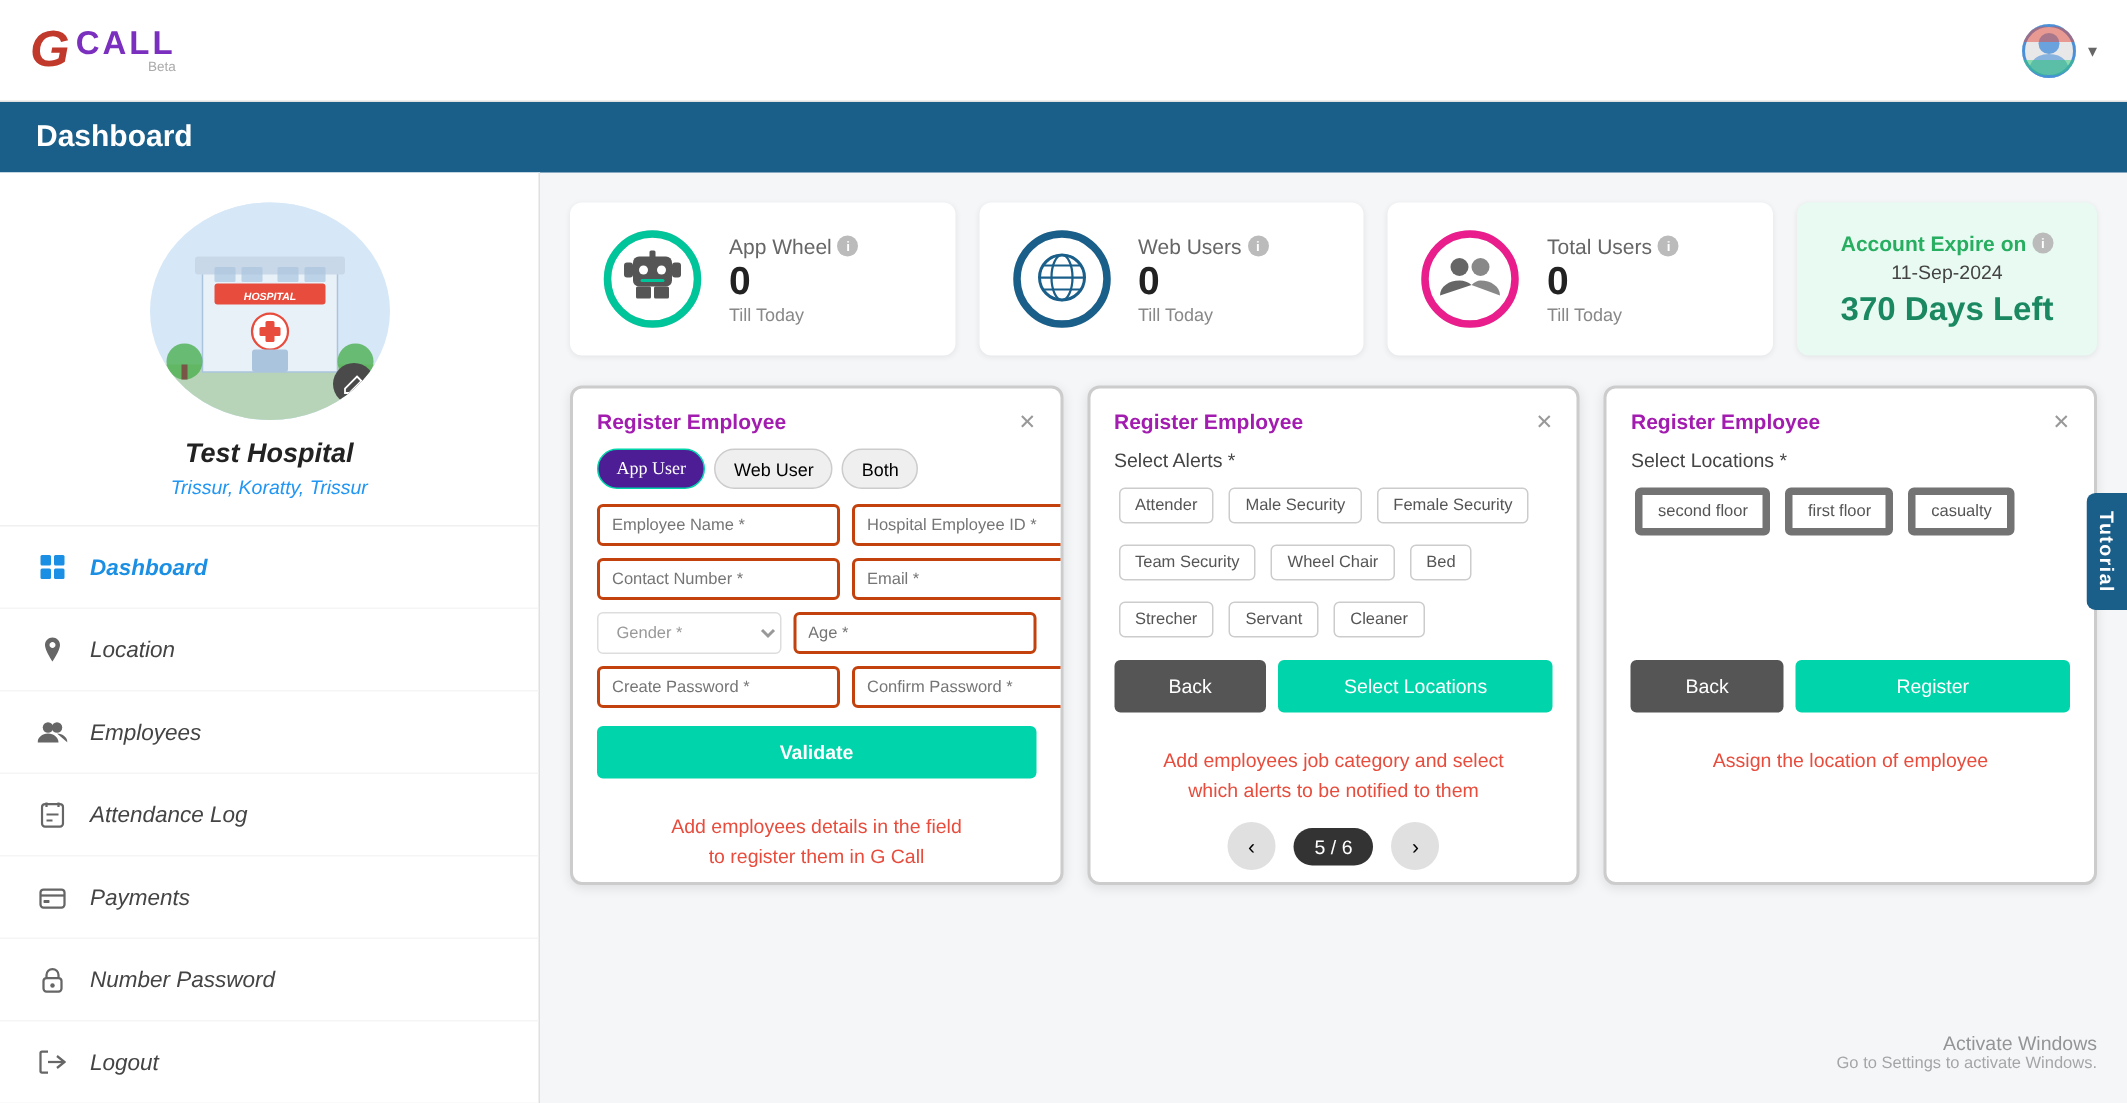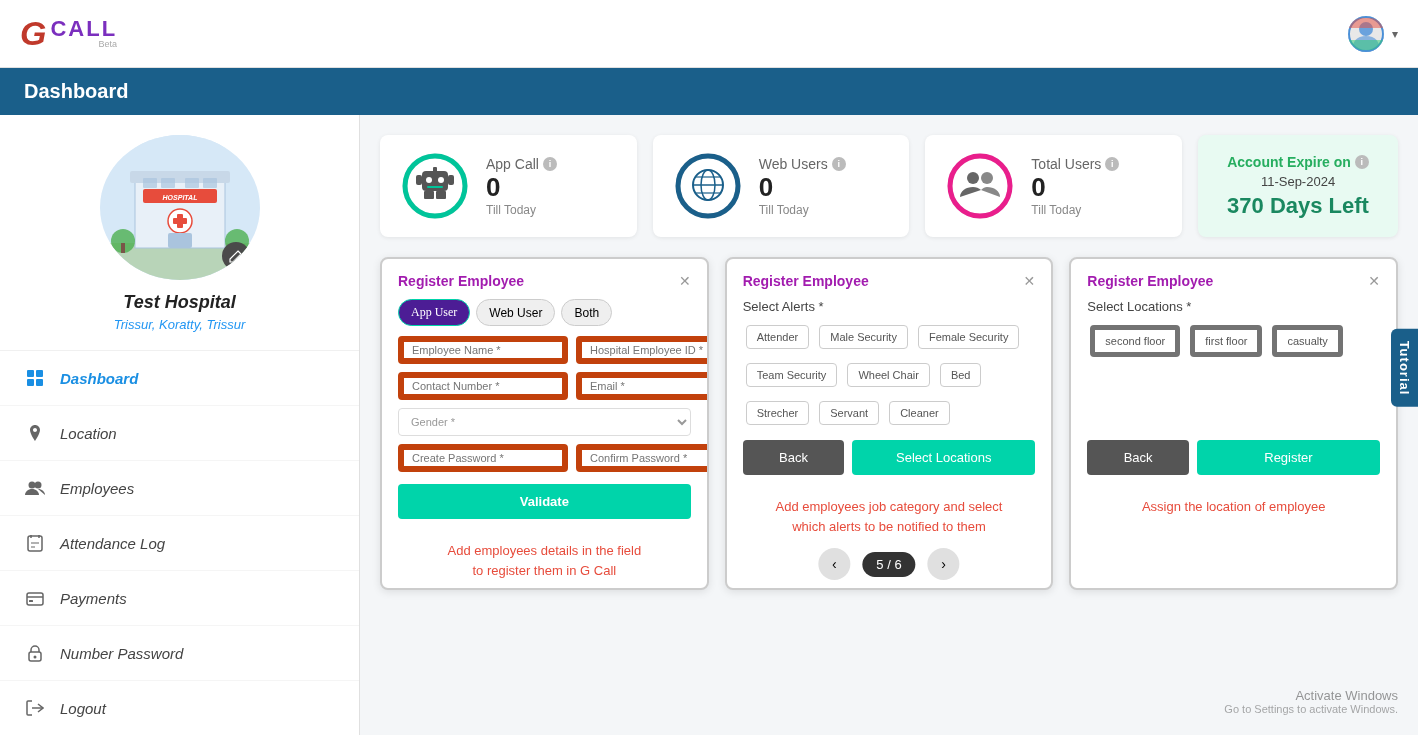--- a/index.html
+++ b/index.html
@@ -252,21 +252,21 @@
       border-color: #00d4aa;
       font-family: Liberation Serif, serif;
     }
     .form-row {
       display: flex;
       gap: 8px;
       margin-bottom: 8px;
     }
     .form-input {
       flex: 1;
-      border: 6px solid #c2410c;
+      border: 2px solid #c2410c;
       border-radius: 4px;
       padding: 6px 8px;
       font-size: 11px;
       color: #999;
       height: 28px;
     }
     .form-select {
       flex: 1;
       border: 1px solid #ddd;
       border-radius: 4px;
@@ -599,21 +599,21 @@
             <rect x="27" y="35" width="16" height="2" rx="1" fill="#00c49a"></rect>
             <rect x="33" y="16" width="4" height="5" fill="#555" rx="1"></rect>
             <rect x="16" y="24" width="6" height="10" rx="2" fill="#555"></rect>
             <rect x="48" y="24" width="6" height="10" rx="2" fill="#555"></rect>
             <rect x="24" y="40" width="10" height="8" rx="1" fill="#555"></rect>
             <rect x="36" y="40" width="10" height="8" rx="1" fill="#555"></rect>
           </svg>
         </div>
         <div class="stat-info">
           <div class="stat-label">
-            <span>App Call</span>
+            <span>App Wheel</span>
             <span class="info-icon">i</span>
           </div>
           <div class="stat-value">0</div>
           <div class="stat-sub">Till Today</div>
         </div>
       </div>
 
       <div class="stat-card">
         <div class="stat-circle">
           <svg width="70" height="70" viewBox="0 0 70 70">
@@ -688,20 +688,21 @@
             <div class="form-row">
               <input class="form-input" placeholder="Contact Number *" style="">
               <input class="form-input" placeholder="Email *" style="">
             </div>
             <div class="form-row">
               <select class="form-select">
                 <option>Gender *</option>
                 <option>Male</option>
                 <option>Female</option>
               </select>
+              <input class="form-input" placeholder="Age *" style="">
             </div>
             <div class="form-row">
               <input class="form-input" type="password" placeholder="Create Password *" style="">
               <input class="form-input" type="password" placeholder="Confirm Password *" style="">
             </div>
             <button class="validate-btn">Validate</button>
           </div>
           <div class="tutorial-caption">
             Add employees details in the field<br>to register them in G Call
           </div>

